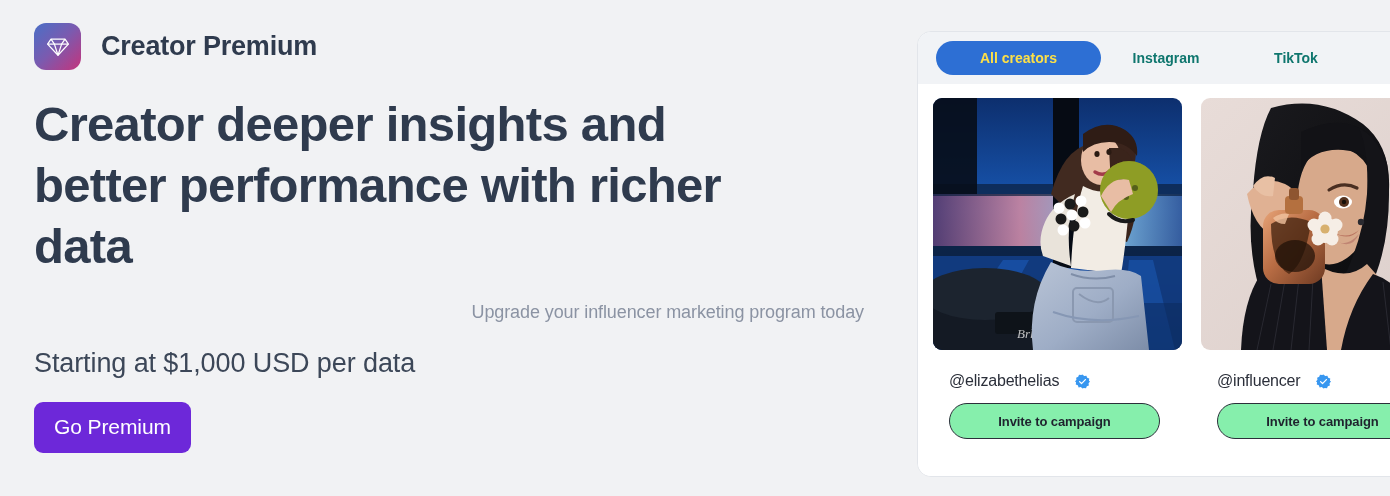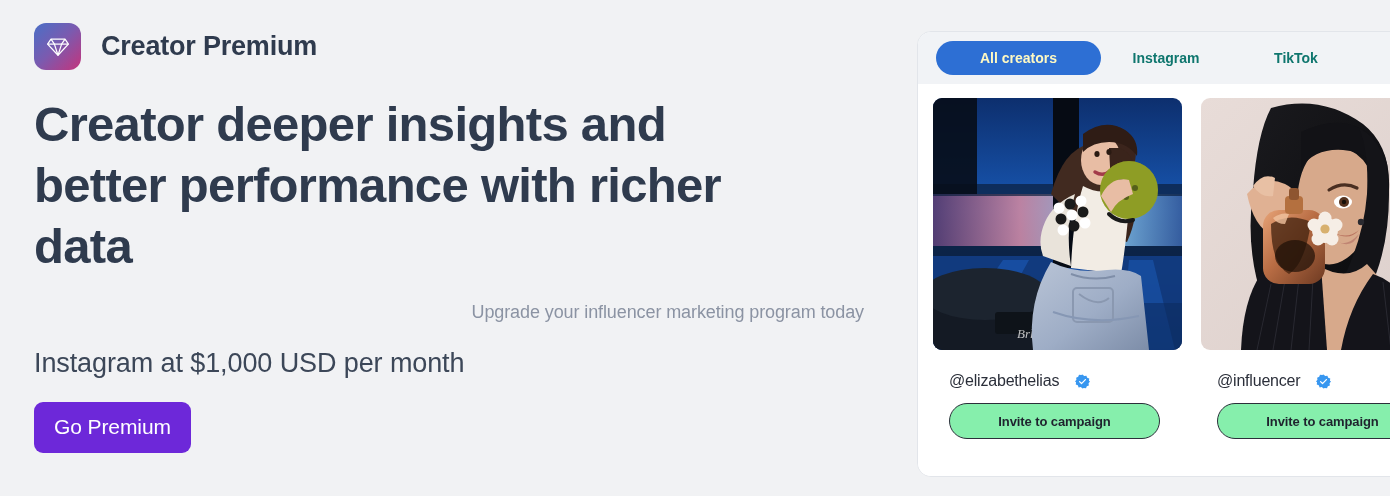--- a/index.html
+++ b/index.html
@@ -135,21 +135,21 @@
     cursor: pointer;
     white-space: nowrap;
   }
 
   .tab-0 { width: 165px; }
   .tab-1 { width: 130px; }
   .tab-2 { width: 130px; }
 
   .tab.active {
     background: #2d6fd4;
-    color: #fef9c3;
+    color: #fde047;
   }
 
   .cards-area {
     position: relative;
     height: 394px;
     background: #ffffff;
     padding: 14px 0 0 15px;
     display: flex;
     gap: 19px;
   }
@@ -223,21 +223,21 @@
           <path d="M6 6.2 L9.4 11.1 L13 22.2 L16.6 11.1 L20 6.2" stroke="#ffffff" stroke-width="1.25" stroke-linejoin="round" fill="none"></path>
         </svg>
       </div>
       <div class="brand-title">Creator Premium</div>
     </div>
 
     <h1 class="headline">Creator deeper insights and better performance with richer data</h1>
 
     <div class="subhead">Upgrade your influencer marketing program today</div>
 
-    <div class="price">Instagram at $1,000 USD per month</div>
+    <div class="price">Starting at $1,000 USD per data</div>
 
     <button class="cta">Go Premium</button>
   </div>
 
   <div class="preview-panel">
 
     <div class="tabbar">
       <div class="tab tab-0 active">All creators</div>
       <div class="tab tab-1">Instagram</div>
       <div class="tab tab-2">TikTok</div>

